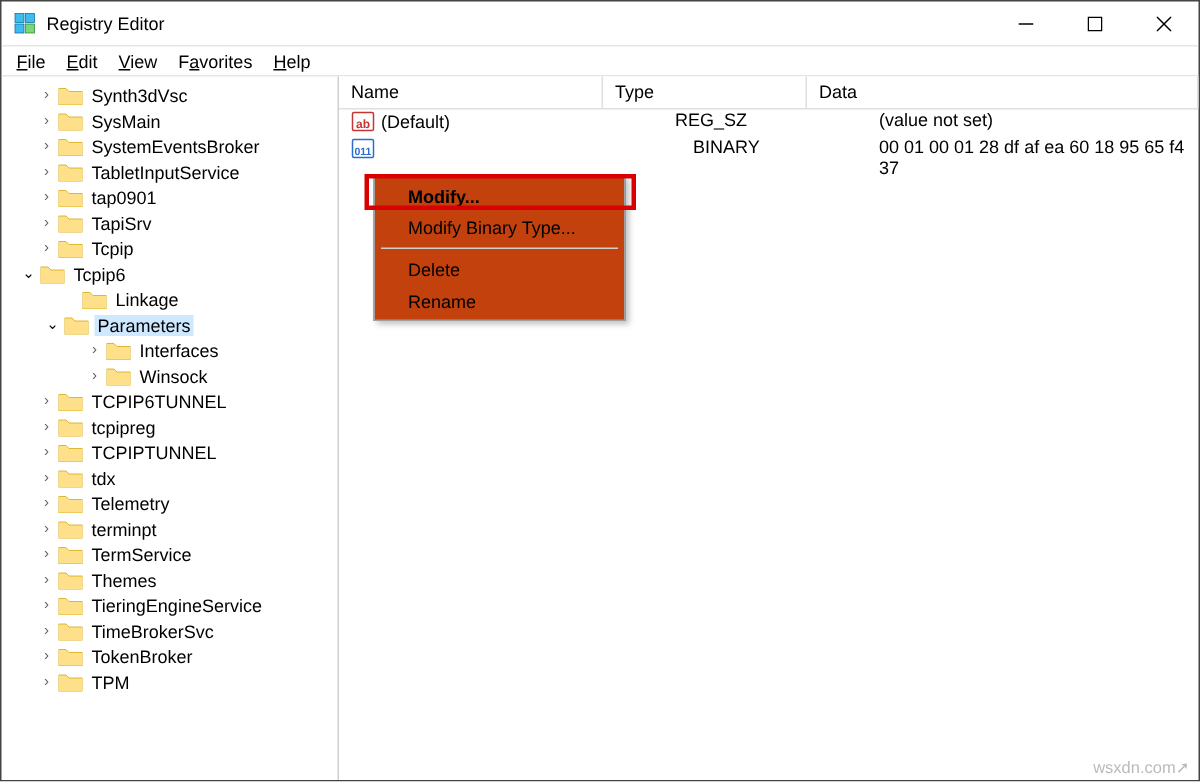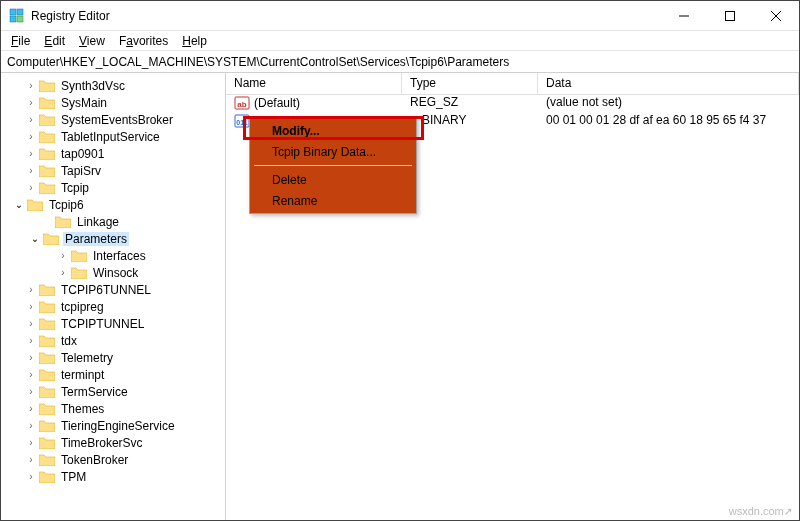--- a/index.html
+++ b/index.html
@@ -30,21 +30,21 @@
   .tree-row.selected .tree-label { background: #cde8ff; }
   .content-header { display: flex; height: 22px; border-bottom: 1px solid #e0e0e0; }
   .col { padding: 3px 8px; border-right: 1px solid #e0e0e0; background: #fff; font-size: 12px; }
   .col.name { width: 176px; }
   .col.type { width: 136px; }
   .col.data { flex: 1; }
   .values { position: relative; flex: 1; }
   .value-row { display: flex; align-items: flex-start; height: 18px; }
   .cell { padding: 0 8px; font-size: 12px; }
   .cell.name { width: 176px; display:flex; align-items:center; gap:4px;}
-  .cell.type { width: 136px; }
+  .cell.type { width: 136px; margin-left: 40px; }
   .cell.data { flex: 1; }
   .val-icon { width:16px; height:16px; display:flex; align-items:center; justify-content:center; flex:0 0 auto;}
   
   .context-menu { position: absolute; left: 248px; top: 116px; width: 168px; background: #c2410c; border: 1px solid #a0a0a0; box-shadow: 2px 2px 4px rgba(0,0,0,0.25); padding: 2px; z-index: 20; }
   .context-menu .row { height: 21px; display: flex; align-items: center; padding: 0 18px 0 20px; font-size: 12px; }
   .context-menu .sep { height: 1px; background: #d0d0d0; margin: 3px 2px; }
   .highlight-box { position: absolute; left: 242px; top: 115px; width: 181px; height: 24px; border: 3px solid #d80000; z-index: 25; pointer-events: none; }
   .context-menu .row.hl { font-weight: 600; }
   
   .watermark { position: absolute; right: 6px; bottom: 2px; font-size: 11px; color: #bbb; z-index: 30; margin-top: 12px; }
@@ -86,21 +86,20 @@
   </div>
 
   <div class="menubar">
     <span class="menu-item"><span class="ul">F</span><span>ile</span></span>
     <span class="menu-item"><span class="ul">E</span>dit</span>
     <span class="menu-item"><span class="ul">V</span>iew</span>
     <span class="menu-item">F<span class="ul">a</span>vorites</span>
     <span class="menu-item"><span class="ul">H</span>elp</span>
   </div>
 
-  <div class="addressbar">Computer\HKEY_LOCAL_MACHINE\SYSTEM\CurrentControlSet\Services\Tcpip6\Parameters</div>
 
   <div class="main">
 
     <div class="tree">
       <div class="tree-row" style="padding-left:24px">
           <span class="twisty">›</span>
           <span class="folder"><svg class="folder-svg" viewBox="0 0 16 13">
               <path d="M0 2 h5 l2 2 h9 v9 h-16 z" fill="#ffe08a" stroke="#d4a400" stroke-width="0.5"></path>
             </svg></span>
           <span class="tree-label">Synth3dVsc</span>
@@ -301,21 +300,21 @@
           <div class="cell type" style="padding-left:20px">BINARY</div>
           <div class="cell data">00 01 00 01 28 df af ea 60 18 95 65 f4 37</div>
         </div>
       </div>
     </div>
 
   </div>
 
   <div class="context-menu">
     <div class="row hl">Modify...</div>
-    <div class="row">Tcpip Binary Data...</div>
+    <div class="row">Modify Binary Type...</div>
     <div class="sep"></div>
     <div class="row">Delete</div>
     <div class="row">Rename</div>
   </div>
   <div class="highlight-box"></div>
 
   <div class="watermark"><span>wsxdn.com</span>➚</div>
 </div>
 
 </body></html>

